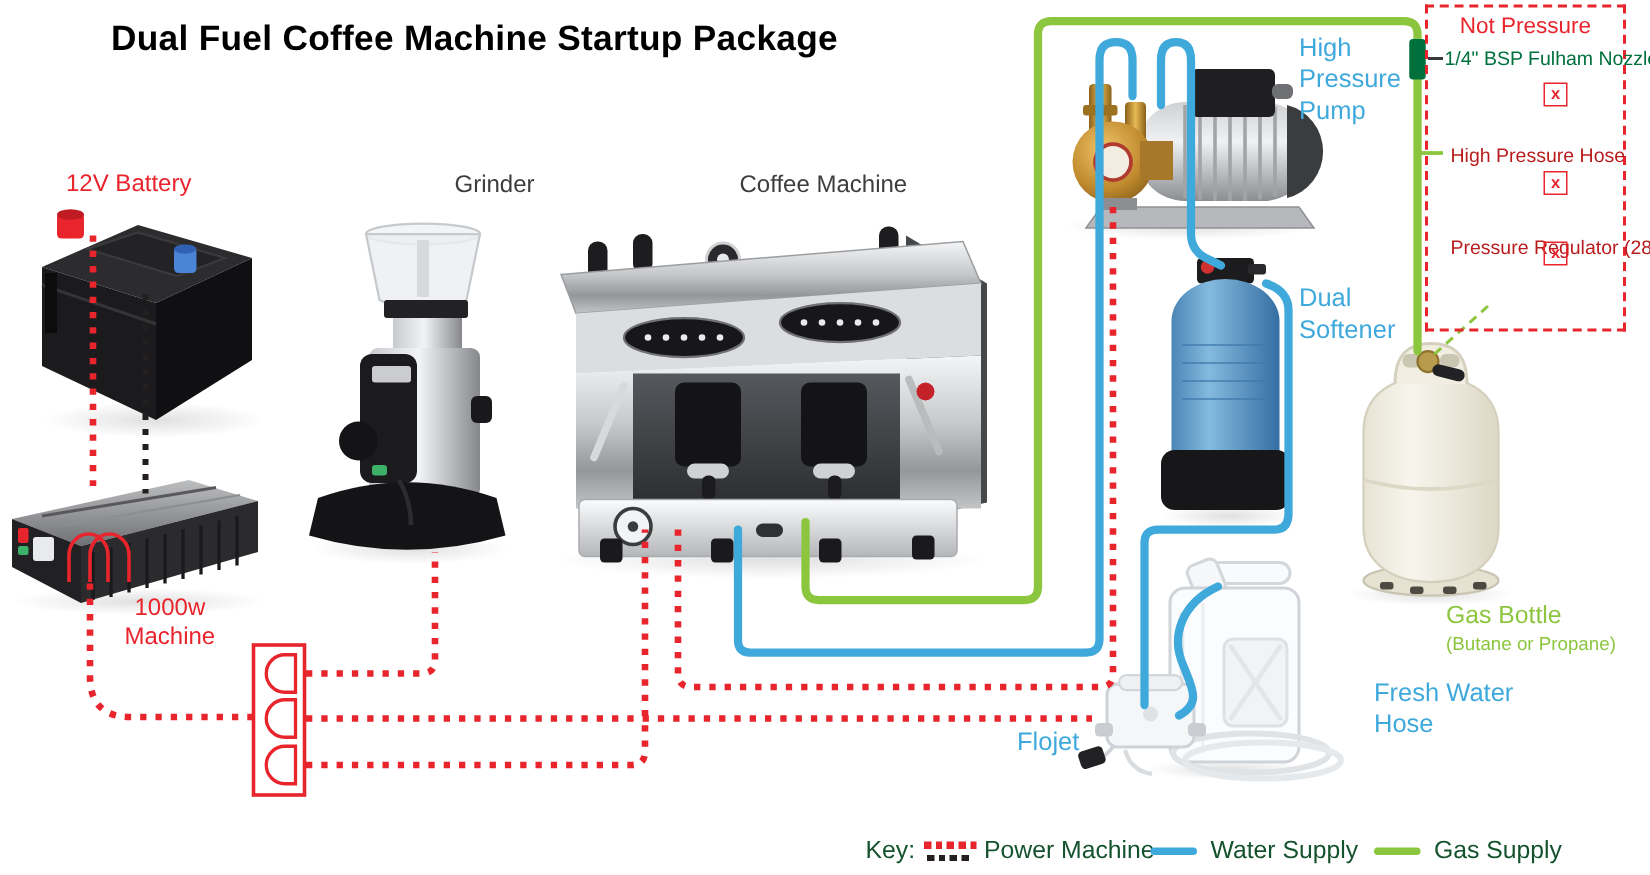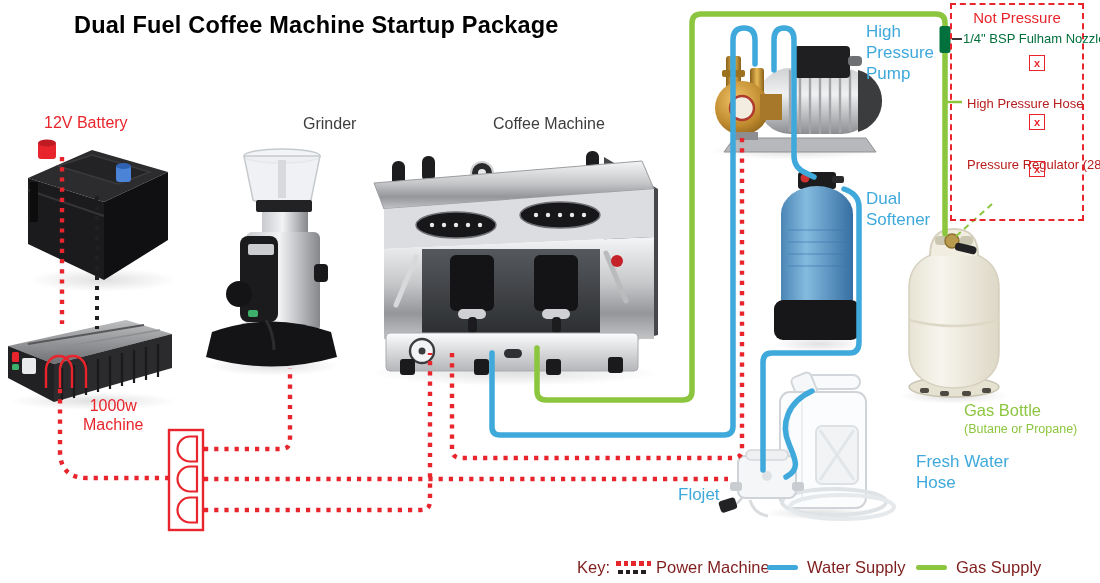--- a/index.html
+++ b/index.html
@@ -19,21 +19,21 @@
   #ni-box{position:absolute;left:950px;top:3px;width:134px;height:218px;z-index:3;
           border:2.5px dashed #e8252c;box-sizing:border-box;background:transparent;}
   #ni-title{position:absolute;left:950px;top:9px;width:134px;text-align:center;z-index:4;
             color:#e8252c;font-size:15px;}
   .ni-item{position:absolute;z-index:4;font-size:13px;line-height:15.5px;white-space:nowrap;}
   .ni-item.dark{color:#00703c;}
   .ni-item.lt{color:#b91c1c;}
   .xbox{position:absolute;z-index:4;width:16px;height:16px;border:1.5px solid #e8252c;
         color:#e8252c;font-size:11px;font-weight:bold;text-align:center;line-height:15px;box-sizing:border-box;}
   
-  .key-txt{position:absolute;top:558px;z-index:3;font-size:16.5px;color:#7f1d1d;white-space:nowrap;}
+  .key-txt{position:absolute;top:558px;z-index:3;font-size:16.5px;color:#14532d;white-space:nowrap;}
   #kdots{position:absolute;left:616px;top:561px;z-index:3;}
   .krow{display:flex;}
   .krow.r2{margin-top:4px;margin-left:2px;}
   .kdot{width:4.5px;height:4.5px;background:#e8252c;margin-right:3.2px;}
   .krow.r2 .kdot{background:#231f20;}
   .kbar{position:absolute;top:565px;z-index:3;width:31px;height:5px;border-radius:3px;}
 </style>
 </head>
 <body>
 

